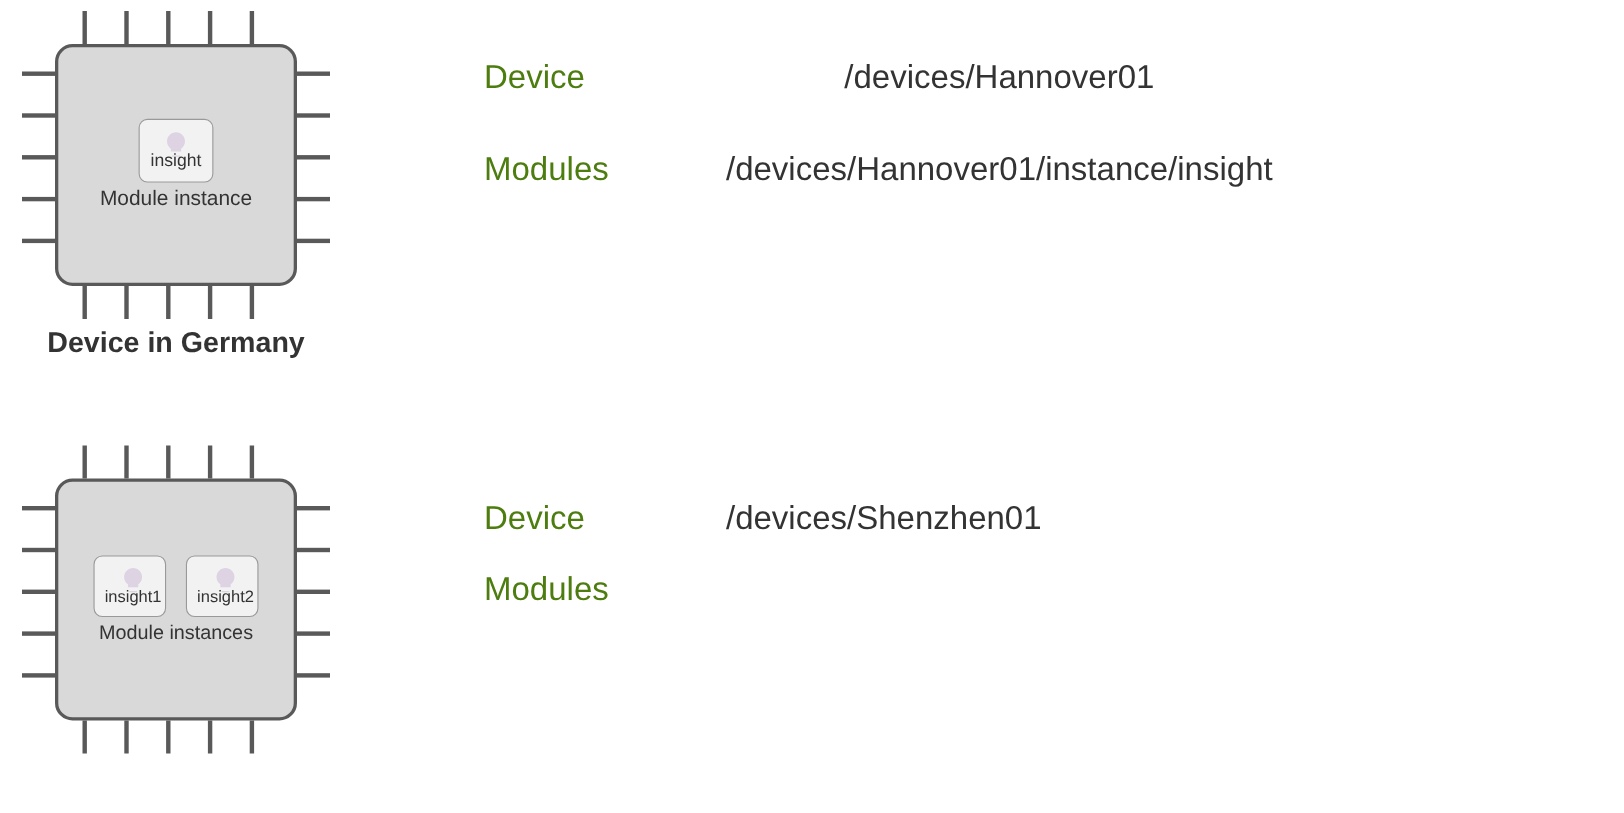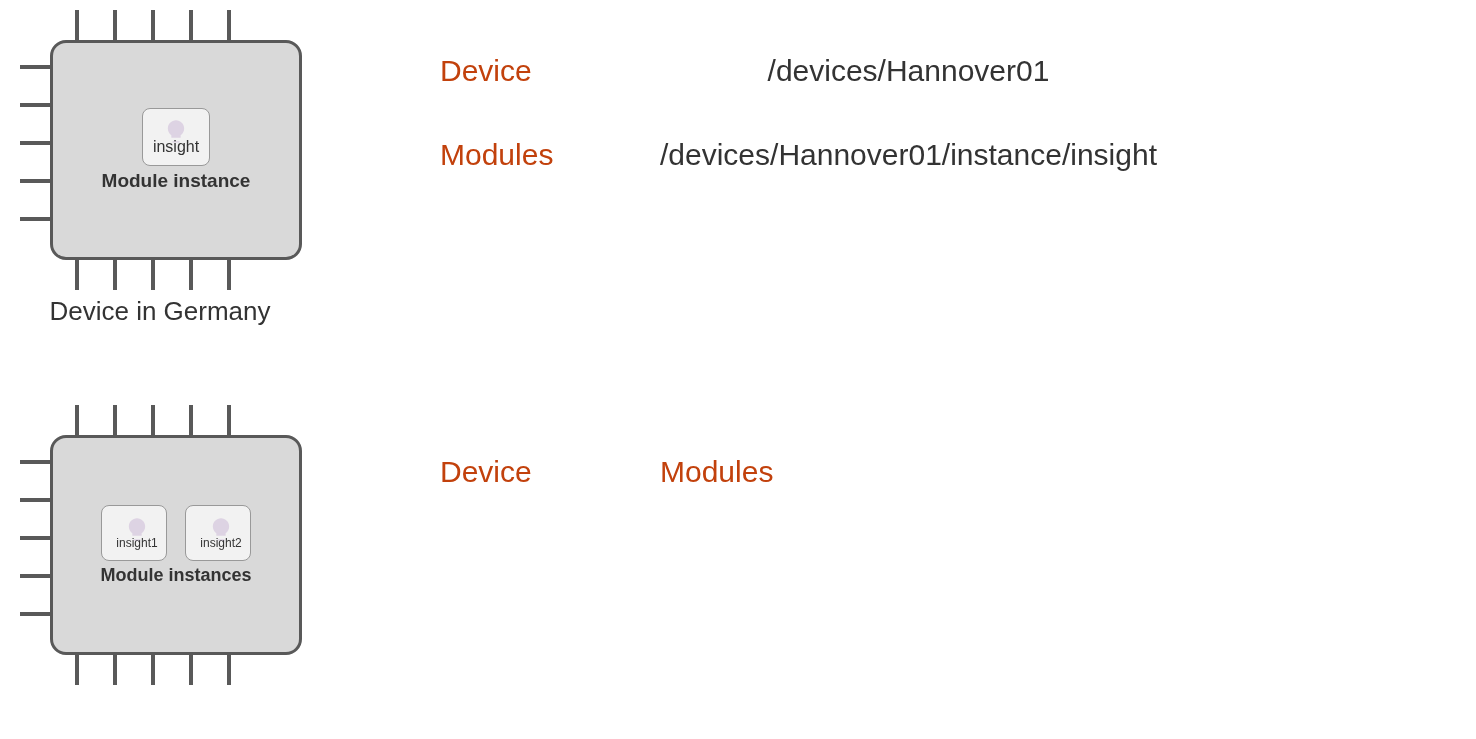--- a/index.html
+++ b/index.html
@@ -35,21 +35,21 @@
     }
     .chip {
       position: relative;
       width: 280px;
       height: 280px;
     }
     .chip-body {
       position: absolute;
       top: 30px;
       left: 30px;
-      width: 252px;
+      width: 220px;
       height: 220px;
       background: #d9d9d9;
       border: 3px solid #595959;
       border-radius: 16px;
       display: flex;
       flex-direction: column;
       align-items: center;
       justify-content: center;
     }
     .pin {
@@ -77,73 +77,73 @@
       color: #333;
       position: relative;
     }
     .module-box-single {
       width: 68px;
       height: 58px;
     }
     .module-box-small {
       width: 66px;
       height: 56px;
-      font-size: 12px;
+      font-size: 15px;
       padding-left: 12px;
     }
     .bulb-icon {
       width: 28px;
       height: 28px;
       opacity: 0.35;
       margin-bottom: -8px;
     }
     .bulb-icon svg {
       width: 100%;
       height: 100%;
     }
     .module-label {
       font-size: 19px;
       color: #333;
       margin-top: 4px;
-      font-weight: 700;
+      font-weight: 400;
     }
     .module-label-small {
       font-size: 18px;
       color: #333;
       margin-top: 4px;
-      font-weight: 700;
+      font-weight: 400;
     }
     .modules-row {
       display: flex;
       gap: 18px;
       align-items: center;
     }
     .chip-caption {
       font-size: 26px;
       color: #333;
       margin-top: 6px;
-      font-weight: 400;
+      font-weight: 700;
     }
     .info-table {
       margin-left: 140px;
       margin-top: 44px;
       display: grid;
       grid-template-columns: 200px auto;
       row-gap: 50px;
       column-gap: 20px;
       font-size: 30px;
       color: #333;
       font-weight: 300;
     }
     .info-table-2 {
       margin-top: 50px;
       row-gap: 30px;
     }
     .info-label {
-      color: #c2410c;
+      color: #4d7c0f;
     }
     .info-value {
       color: #333;
       text-align: center;
     }
     .info-value-multi {
       display: flex;
       flex-direction: column;
       line-height: 1.3;
     }
@@ -245,15 +245,16 @@
             </div>
             <span>insight2</span>
           </div>
         </div>
         <div class="module-label-small">Module instances</div>
       </div>
     </div>
   </div>
   <div class="info-table info-table-2">
     <div class="info-label">Device</div>
+    <div class="info-value">/devices/Shenzhen01</div>
     <div class="info-label">Modules</div>
   </div>
 </div>
 
 </body></html>

